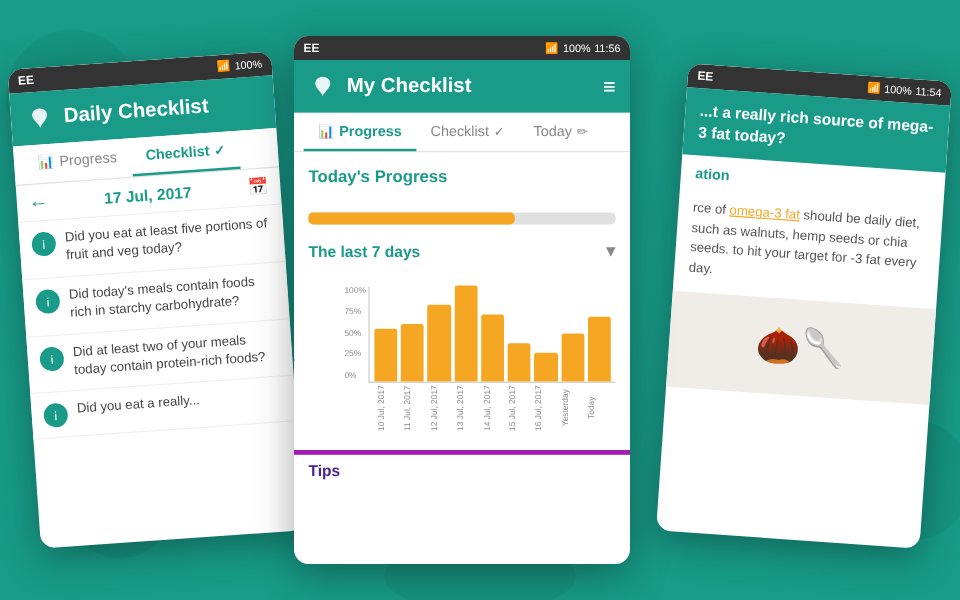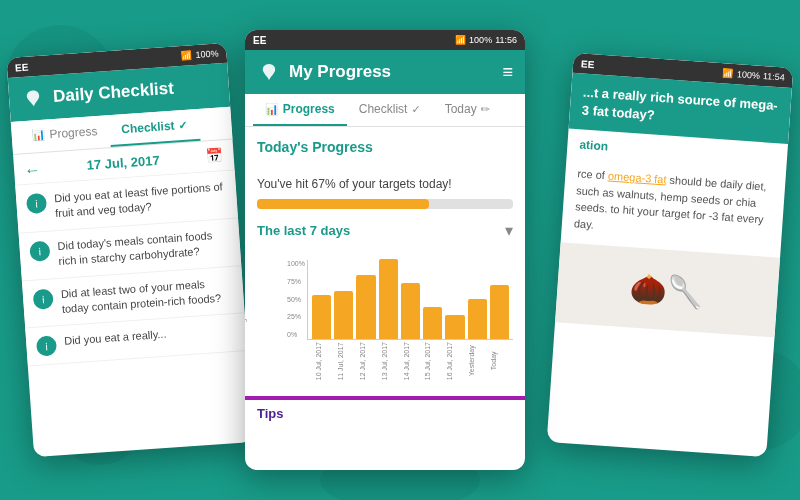--- a/index.html
+++ b/index.html
@@ -336,21 +336,21 @@
       <span>11:56</span>
     </span>
   </div>
 
   <div class="app-header">
     <div class="app-logo">
       <svg width="20" height="20" viewBox="0 0 20 20">
         <path d="M10 2 C6 2, 3 5, 4 9 C5 12, 8 14, 10 18 C12 14, 15 12, 16 9 C17 5, 14 2, 10 2Z" fill="white" opacity="0.9"></path>
       </svg>
     </div>
-    <span class="title">My Progress</span>
+    <span class="title">My Checklist</span>
     <span class="hamburger">≡</span>
   </div>
 
   <div class="tab-bar">
     <div class="tab-item active">
       <span class="tab-icon">📊</span>
       <span>Progress</span>
     </div>
     <div class="tab-item">
       <span>Checklist</span>
@@ -359,21 +359,20 @@
     <div class="tab-item">
       <span>Today</span>
       <span class="tab-icon">✏</span>
     </div>
   </div>
 
   <div class="content-area">
 
     <div class="progress-section">
       <div class="progress-title">Today's Progress</div>
-      <div class="progress-text">You've hit 67% of your targets today!</div>
       <div class="progress-bar-bg">
         <div class="progress-bar-fill" style="width:67%"></div>
       </div>
     </div>
 
     <div class="chart-section">
       <div class="chart-header">
         <span class="chart-title">The last 7 days</span>
         <span style="color:#888;cursor:pointer;">▾</span>
       </div>

